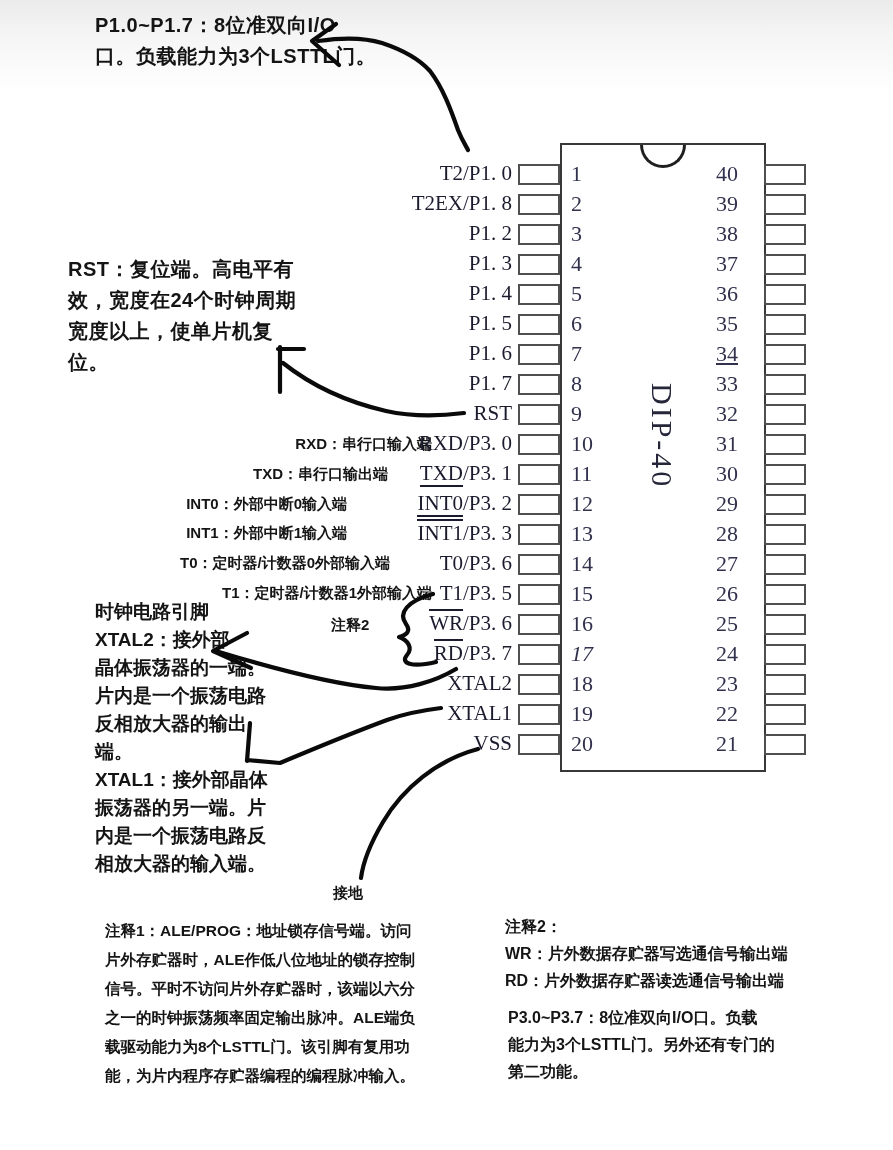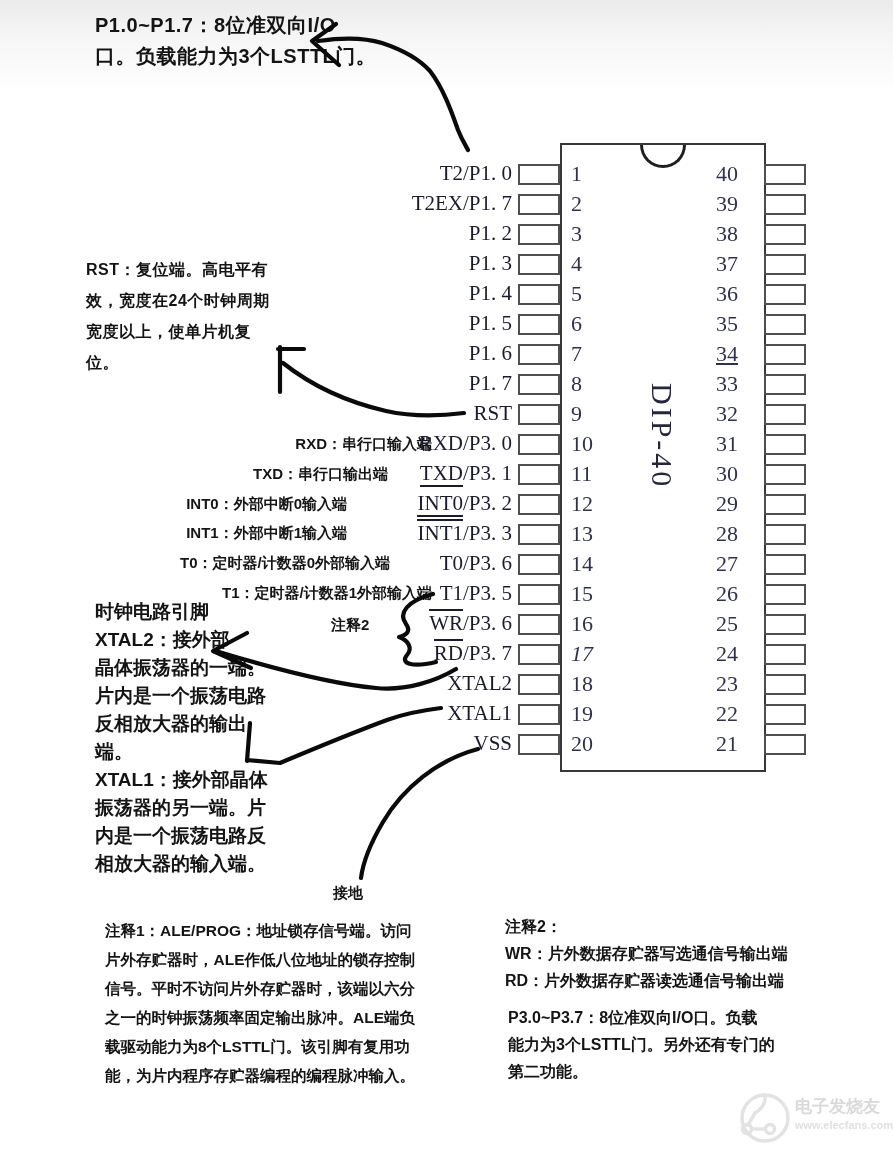--- a/index.html
+++ b/index.html
@@ -3,21 +3,21 @@
 <meta charset="utf-8">
 <style>
   html,body{margin:0;padding:0;}
   .page{
     position:relative;width:893px;height:1150px;overflow:hidden;
     background:linear-gradient(180deg,#ebebeb 0%,#f5f5f5 3%,#ffffff 8%,#ffffff 100%);
     font-family:"Liberation Sans",sans-serif;color:#151515;
   }
   .note{position:absolute;white-space:pre-line;font-weight:bold;color:#141414;}
   .top-note{left:95px;top:10px;font-size:20px;line-height:31px;letter-spacing:0.5px;}
-  .rst-note{left:86px;top:254px;font-size:16px;line-height:31px;letter-spacing:0.5px;}
+  .rst-note{left:68px;top:254px;font-size:20px;line-height:31px;letter-spacing:0.5px;}
   .clock-note{left:95px;top:598px;font-size:19px;line-height:28px;}
   .ground-label{position:absolute;left:333px;top:884px;font-size:15px;font-weight:bold;}
   .note1{left:105px;top:916px;font-size:15.5px;line-height:29px;}
   .note2-wrap{position:absolute;left:505px;top:913px;}
   .note2-wrap .nline{font-weight:bold;font-size:16px;line-height:27px;white-space:pre-line;}
   .note2-p3{margin-top:10px;padding-left:3px;}
   .ann{position:absolute;font-size:15px;font-weight:bold;white-space:nowrap;}
   .ann-rxd{right:461px;top:435px;}
   .ann-txd{right:505px;top:465px;}
   .ann-int0{right:546px;top:495px;}
@@ -51,33 +51,20 @@
 
   .watermark{position:absolute;left:735px;top:1085px;width:158px;height:62px;z-index:0;}
   .wm-title{position:absolute;left:60px;top:10px;font-size:17px;font-weight:bold;color:#d9d9d9;white-space:nowrap;}
   .wm-url{position:absolute;left:60px;top:34px;font-size:11px;font-weight:bold;color:#e0e0e0;white-space:nowrap;}
 </style>
 </head>
 <body>
 
 <div class="page">
 
-  <div class="watermark">
-    <svg width="158" height="62" viewBox="0 0 158 62">
-      <g stroke="#e3e3e3" stroke-width="3.5" fill="none" stroke-linecap="round">
-        <circle cx="30" cy="33" r="23"></circle>
-        <path d="M 30 10 C 31 19 27 24 20 28 L 13 40"></path>
-        <circle cx="12" cy="44" r="4.5"></circle>
-        <circle cx="35" cy="44" r="4.5"></circle>
-        <path d="M 17 44 L 30 44"></path>
-      </g>
-    </svg>
-    <div class="wm-title">电子发烧友</div>
-    <div class="wm-url">www.elecfans.com</div>
-  </div>
 
   <div class="note top-note">P1.0~P1.7：8位准双向I/O
 口。负载能力为3个LSTTL门。</div>
   <div class="note rst-note">RST：复位端。高电平有
 效，宽度在24个时钟周期
 宽度以上，使单片机复
 位。</div>
   <div class="note clock-note">时钟电路引脚
 XTAL2：接外部
 晶体振荡器的一端。
@@ -113,21 +100,21 @@
   <div class="ann ann-t1">T1：定时器/计数器1外部输入端</div>
   <div class="note2-ref">注释2</div>
 
   <div class="chip-body"></div>
   <div class="chip-notch"></div>
   <div class="dip-label">DIP-40</div>
   <div class="pin-layer">
       <div class="pin-label" style="top: 161px;"><span>T2/P1. 0</span></div>
       <div class="pin-box" style="top: 164px; left: 518px;"></div>
       <div class="pin-num left" style="top: 161px;">1</div>
-      <div class="pin-label" style="top: 191px;"><span>T2EX/P1. 7</span></div>
+      <div class="pin-label" style="top: 191px;"><span>T2EX/P1. 8</span></div>
       <div class="pin-box" style="top: 194px; left: 518px;"></div>
       <div class="pin-num left" style="top: 191px;">2</div>
       <div class="pin-label" style="top: 221px;"><span>P1. 2</span></div>
       <div class="pin-box" style="top: 224px; left: 518px;"></div>
       <div class="pin-num left" style="top: 221px;">3</div>
       <div class="pin-label" style="top: 251px;"><span>P1. 3</span></div>
       <div class="pin-box" style="top: 254px; left: 518px;"></div>
       <div class="pin-num left" style="top: 251px;">4</div>
       <div class="pin-label" style="top: 281px;"><span>P1. 4</span></div>
       <div class="pin-box" style="top: 284px; left: 518px;"></div>

